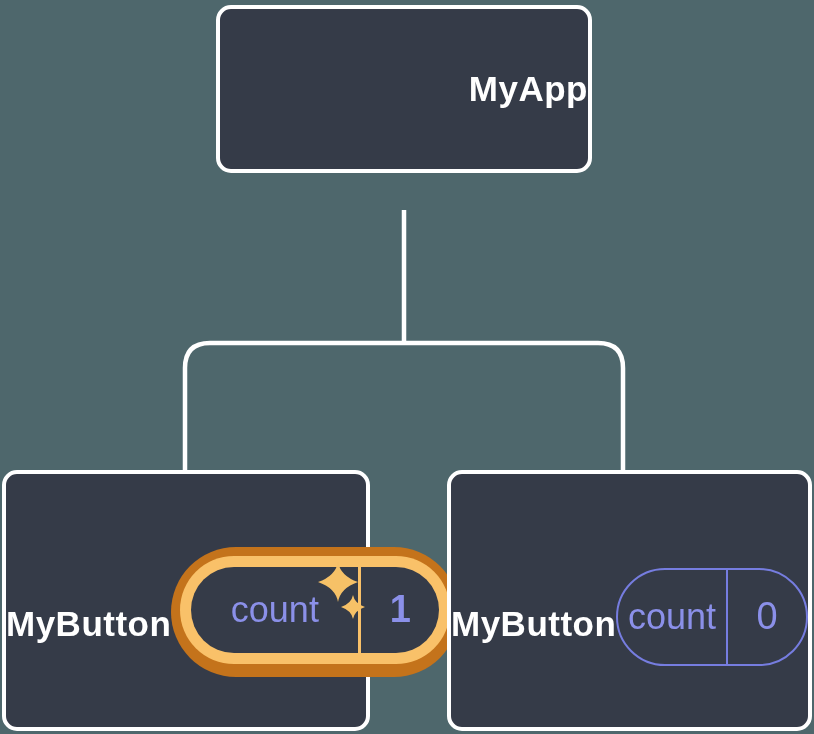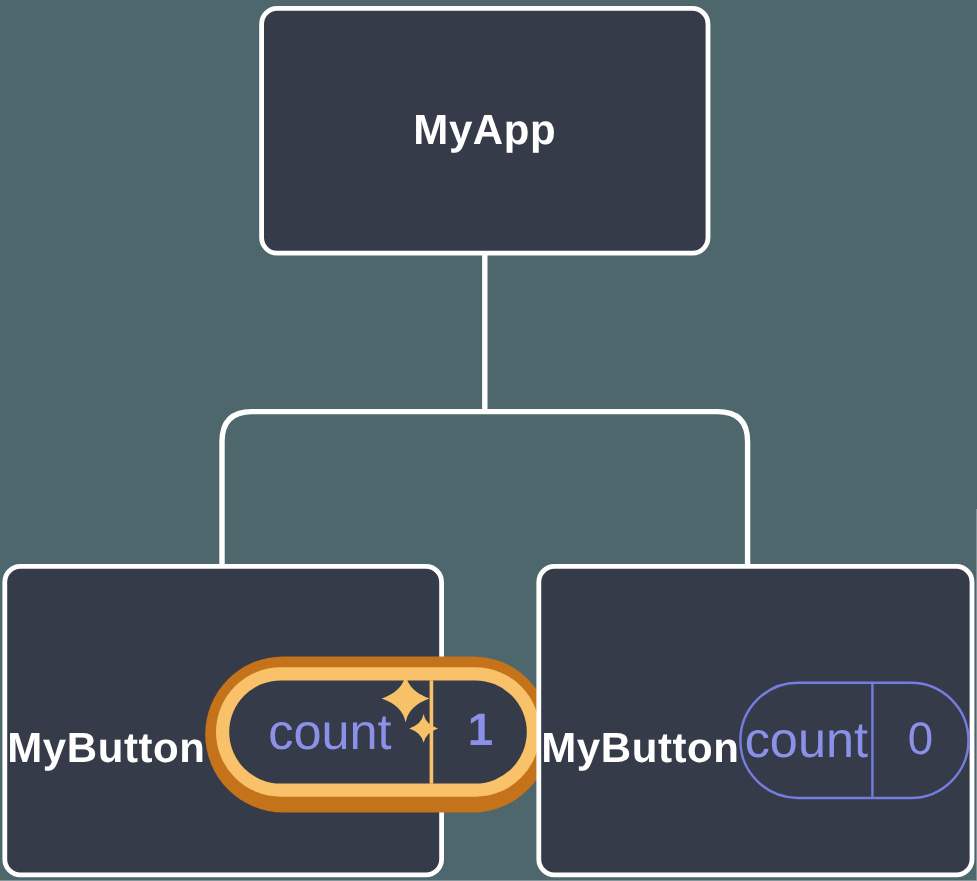--- a/index.html
+++ b/index.html
@@ -19,22 +19,22 @@
   }
   .node {
     position: absolute;
     box-sizing: border-box;
     background: #353b48;
     border: 4px solid #ffffff;
     border-radius: 15px;
   }
   .node-root {
     left: 216px; top: 5px;
-    width: 376px; height: 208px;
-    display: flex; align-items: center; justify-content: center;
+    width: 376px; height: 168px;
+    display: flex; align-items: center; justify-content: flex-end;
   }
   .node-child {
     top: 470px;
     width: 368px; height: 261px;
     display: flex; flex-direction: row; align-items: center;
   }
   .node-child-left  { left: 2px; }
   .node-child-right { left: 447px; width: 365px; }
   .node-label {
     color: #ffffff;
@@ -75,21 +75,21 @@
     background: transparent;
     display: flex; align-items: stretch;
   }
   .pill-divider-plain {
     width: 2.5px; background: #767de0; flex: none;
   }
   .cell {
     display: flex; align-items: center; justify-content: center;
     color: #8b90e9;
   }
-  .cell-name { flex: 1 1 auto; font-size: 42px; }
+  .cell-name { flex: 1 1 auto; font-size: 36px; }
   .cell-value { flex: none; width: 78px; font-size: 38px; }
   .cell-value-bold { font-weight: bold; }
   .sparkles {
     position: absolute;
     pointer-events: none;
   }
   .sparkle-large { left: 318px; top: 562px; width: 40px; height: 40px; }
   .sparkle-small { left: 341px; top: 595px; width: 24px; height: 24px; }
 </style>
 </head>

